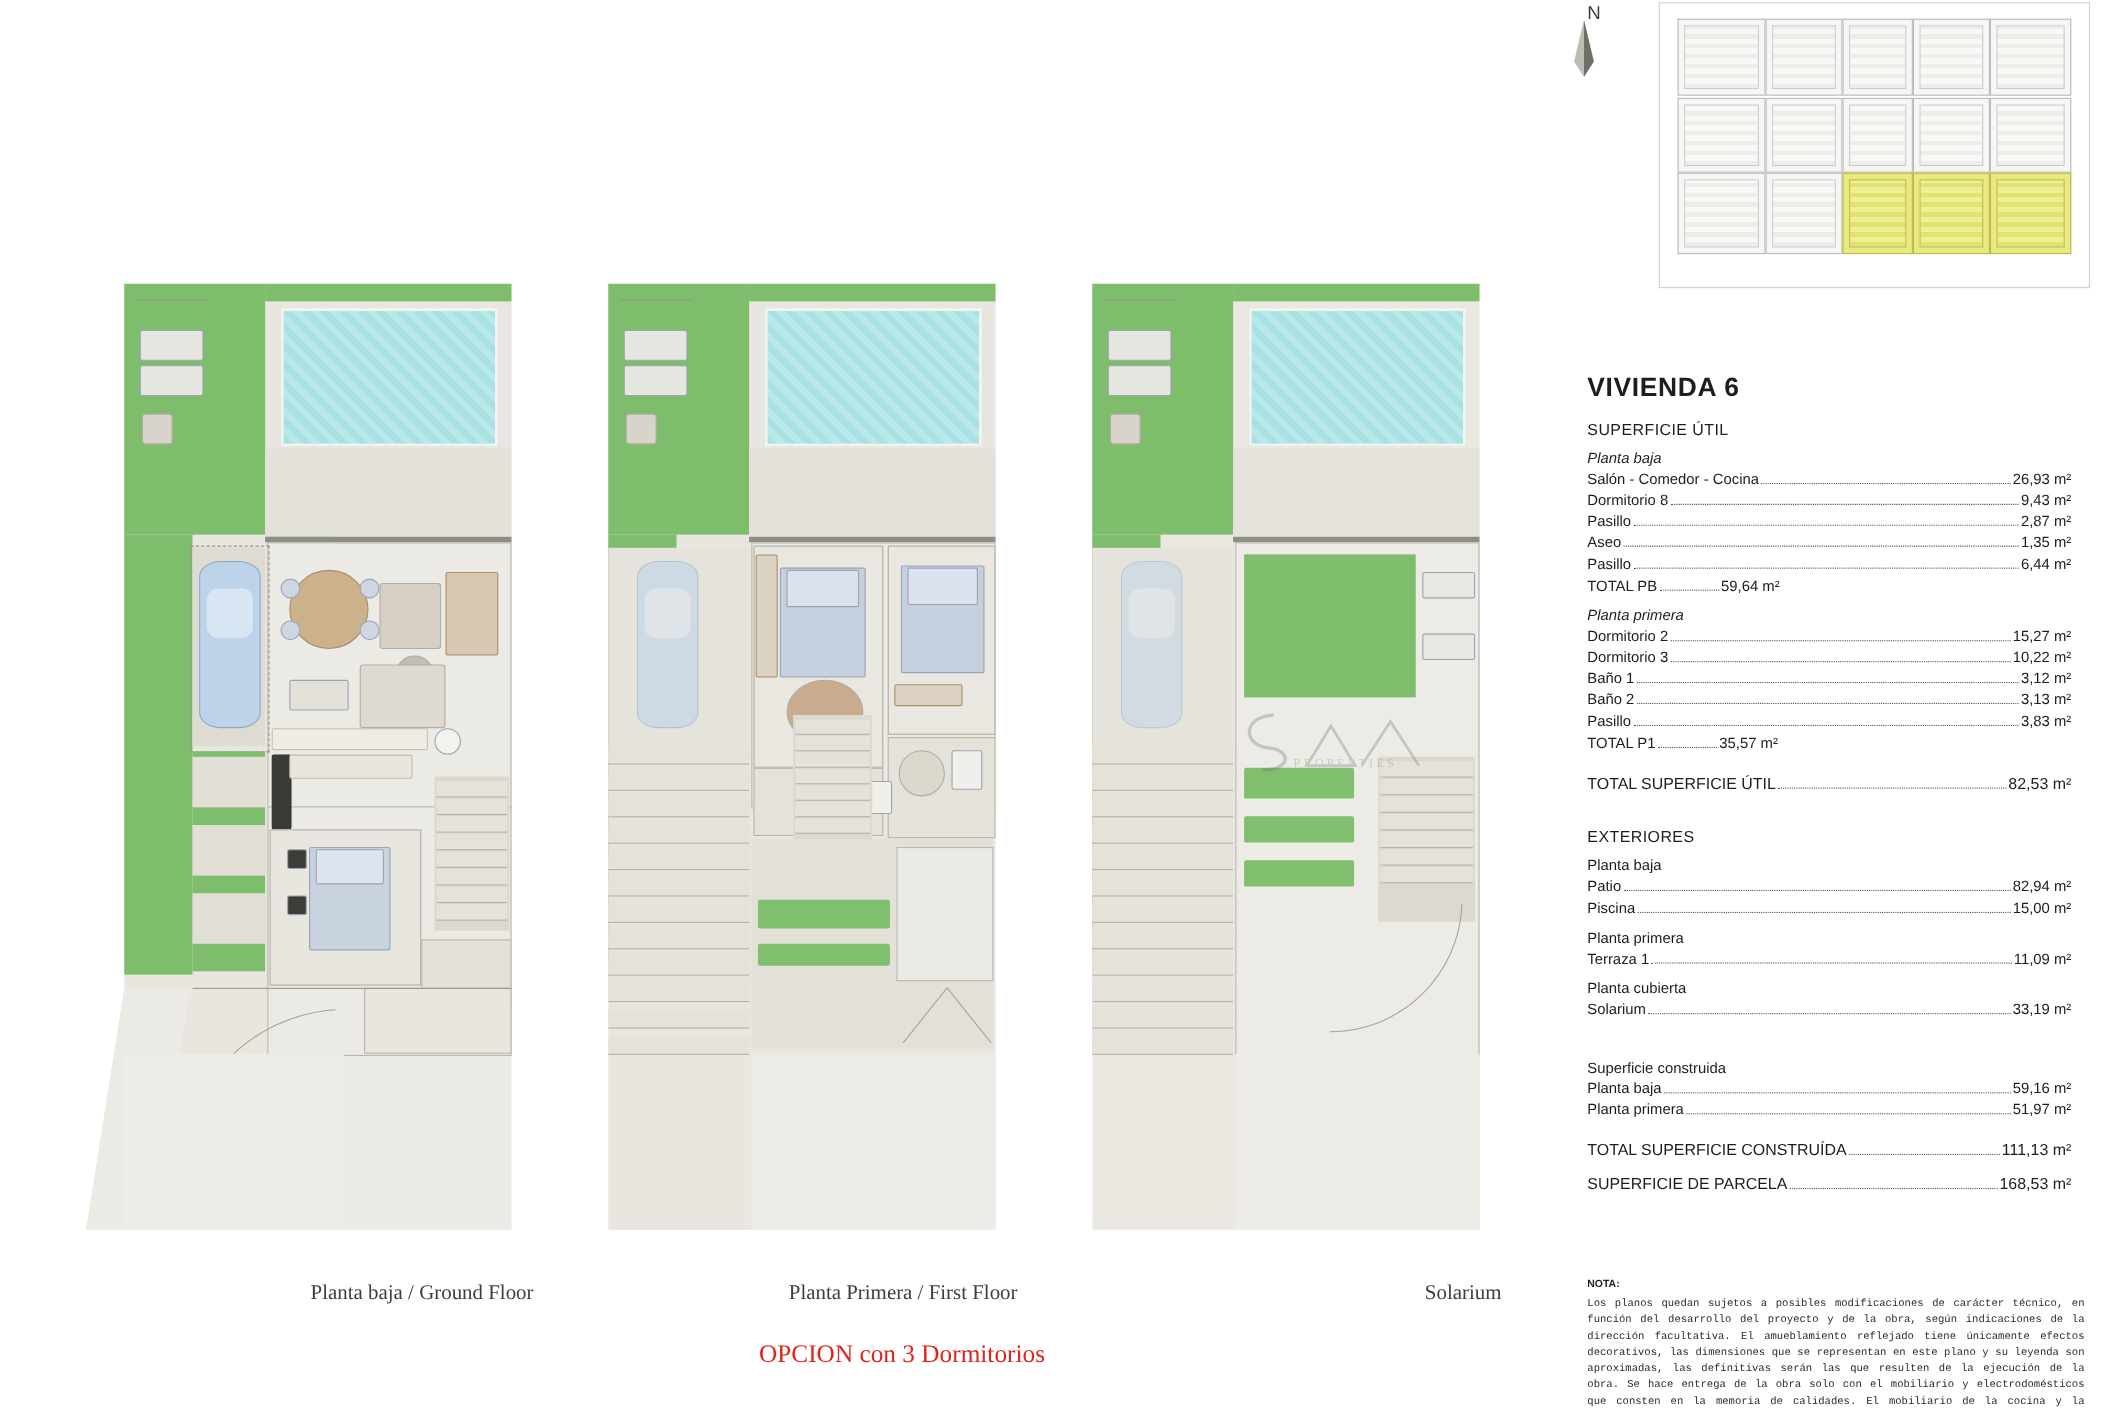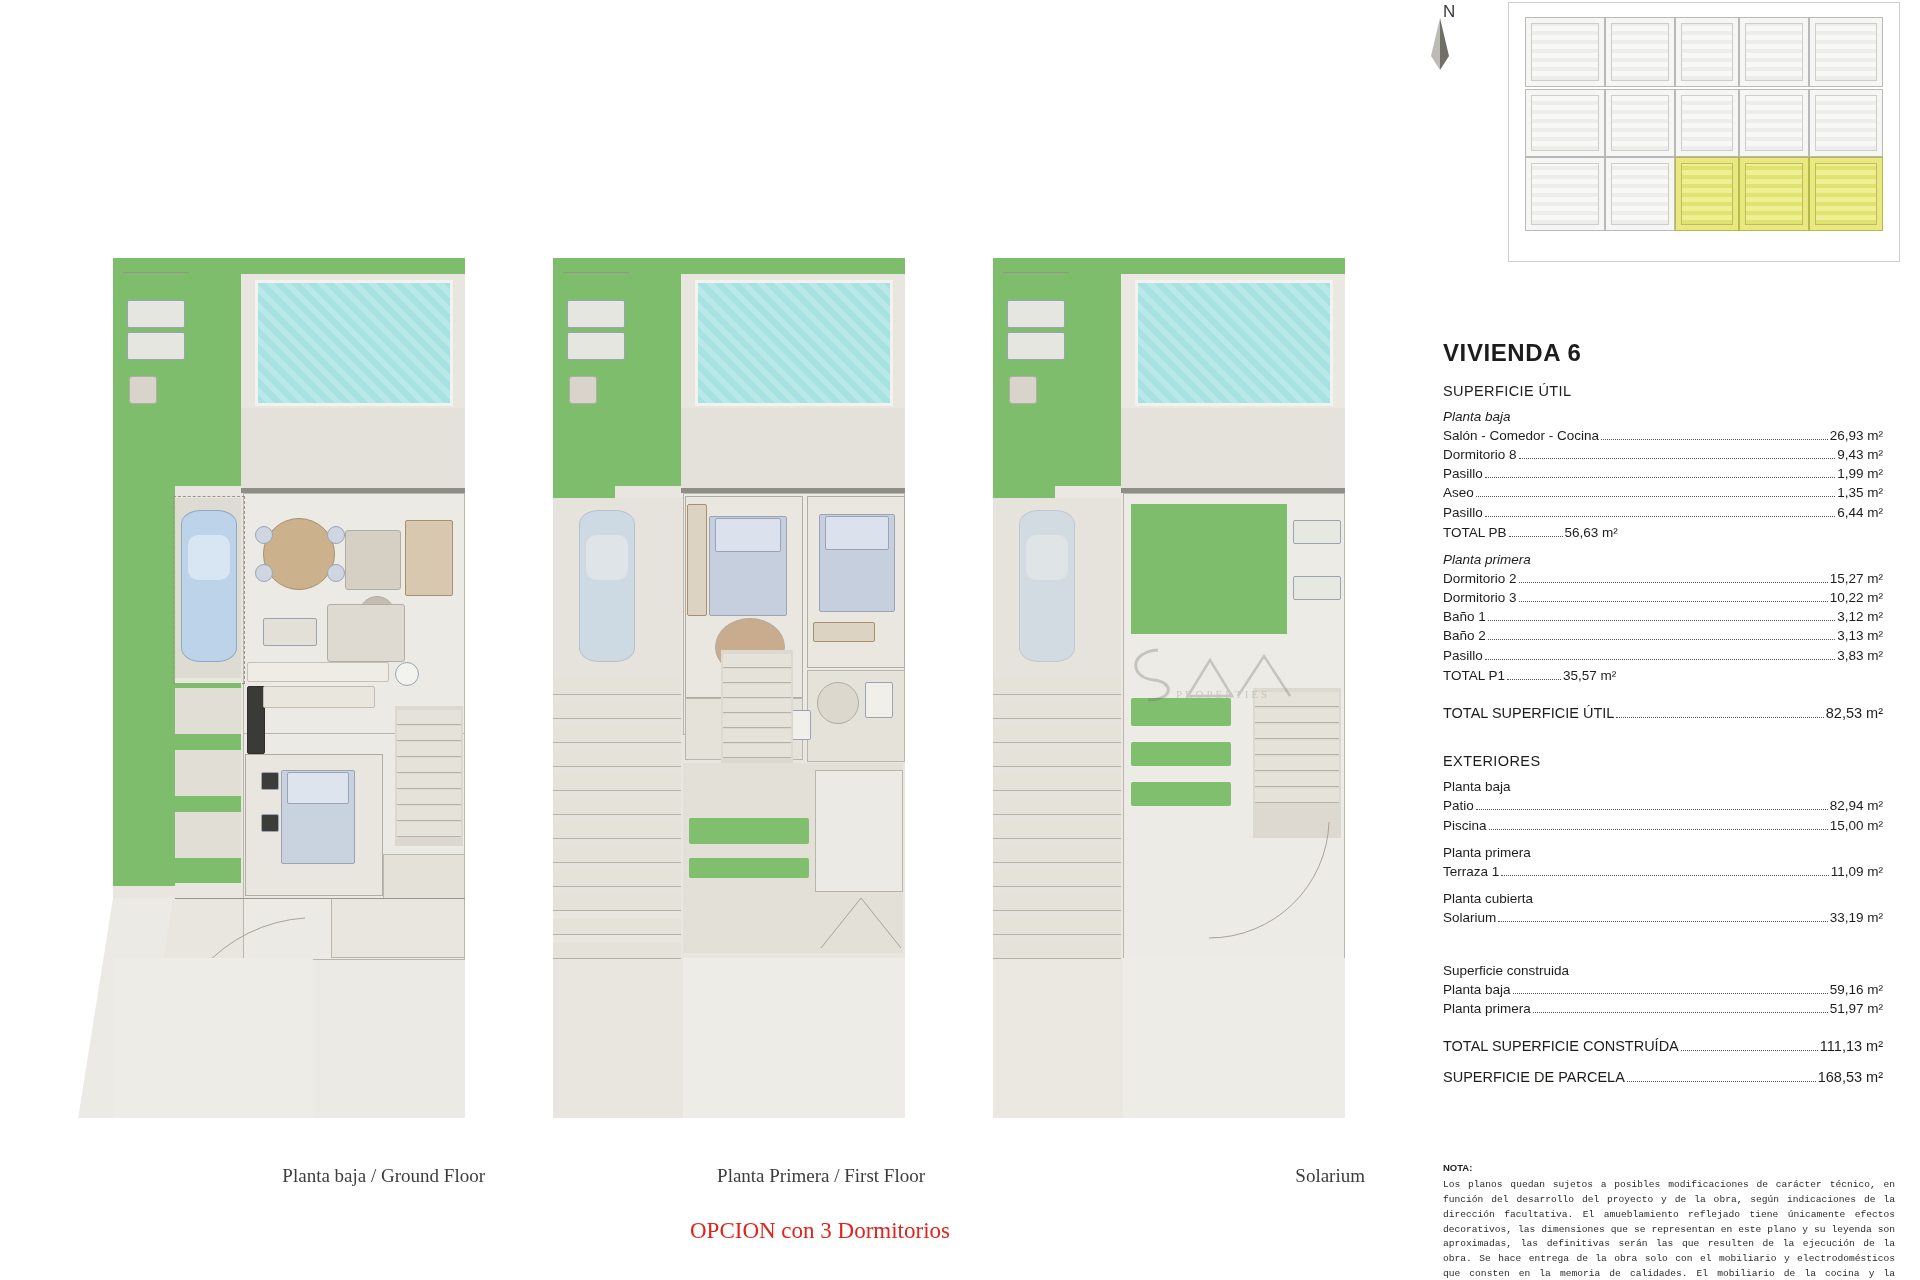--- a/index.html
+++ b/index.html
@@ -506,36 +506,36 @@
     <span class="val">26,93 m²</span>
   </div>
   <div class="row">
     <span class="lbl">Dormitorio 8</span>
     <span class="dots-fill"></span>
     <span class="val">9,43 m²</span>
   </div>
   <div class="row">
     <span class="lbl">Pasillo</span>
     <span class="dots-fill"></span>
-    <span class="val">1,99 m²</span>
+    <span class="val">2,87 m²</span>
   </div>
   <div class="row">
     <span class="lbl">Aseo</span>
     <span class="dots-fill"></span>
     <span class="val">1,35 m²</span>
   </div>
   <div class="row">
     <span class="lbl">Pasillo</span>
     <span class="dots-fill"></span>
     <span class="val">6,44 m²</span>
   </div>
   <div class="row total">
     <span class="lbl">TOTAL PB</span>
     <span class="dots-fill" style="flex:0 0 54px;"></span>
-    <span class="val">56,63 m²</span>
+    <span class="val">59,64 m²</span>
   </div>
 
   <div class="sub-head">Planta primera</div>
   <div class="row">
     <span class="lbl">Dormitorio 2</span>
     <span class="dots-fill"></span>
     <span class="val">15,27 m²</span>
   </div>
   <div class="row">
     <span class="lbl">Dormitorio 3</span>

